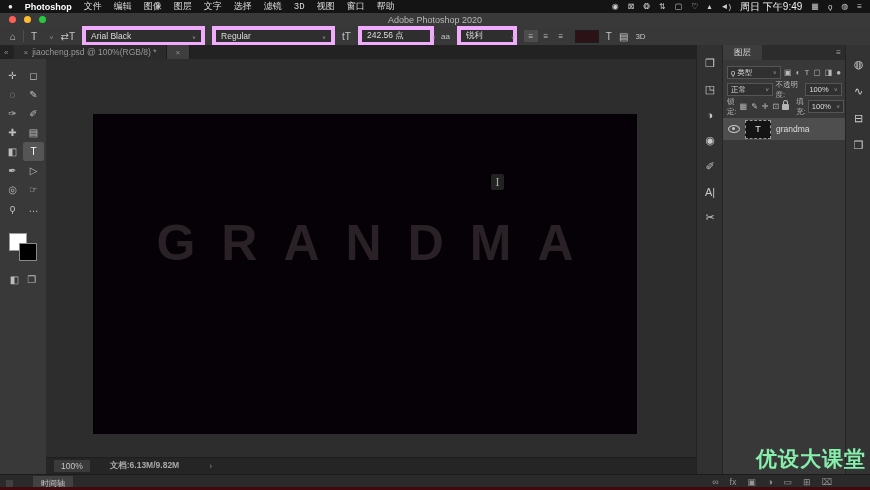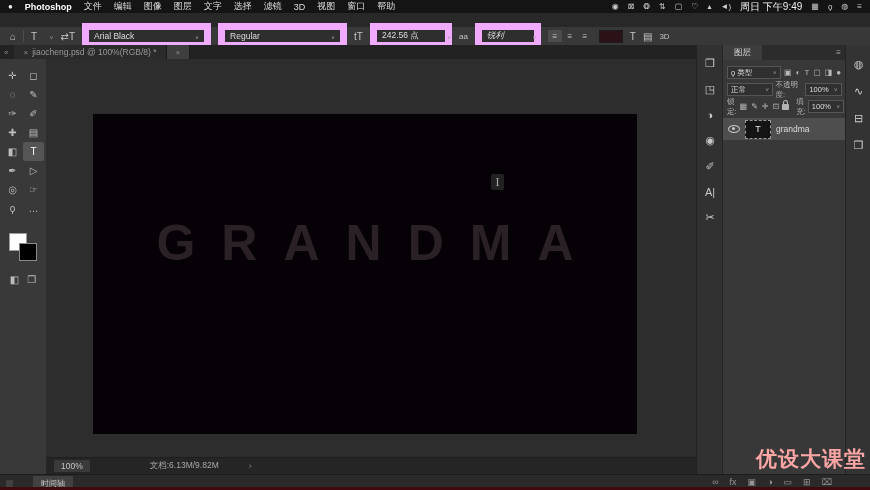--- a/index.html
+++ b/index.html
@@ -4,38 +4,38 @@
 <style>
   html,body{margin:0;padding:0;background:#111;}
   .screen{position:relative;width:870px;height:490px;background:#282828;overflow:hidden;
           font-family:"Liberation Sans",sans-serif;color:#cccccc;-webkit-font-smoothing:antialiased;}
 
   
   .menubar{position:absolute;top:0;left:0;right:0;height:13px;background:#141414;
            display:flex;align-items:center;padding:0 8px;font-size:9px;color:#e0e0e0;gap:12px;}
   .menubar .apple{font-size:8px;color:#eee;}
   .menubar .appname{font-weight:bold;color:#fff;}
-  .menubar .menu-item{color:#ddd;}
+  .menubar .menu-item{color:#ddd;font-family:Liberation Mono, monospace;}
   .menubar .spacer{flex:1;}
   .mstatus{display:flex;align-items:center;gap:9px;font-size:8px;color:#cfcfcf;}
   .mstatus .clock{font-size:10px;color:#f0f0f0;white-space:nowrap;}
 
   
   .titlebar{position:absolute;top:13px;left:0;right:0;height:14px;background:#393939;
             border-bottom:1px solid #272727;display:flex;align-items:center;justify-content:center;
             font-size:9px;color:#b8b8b8;}
   .lights{position:absolute;left:9px;top:3px;display:flex;gap:8px;}
   .light{width:7px;height:7px;border-radius:50%;}
 
   
   .optionsbar{position:absolute;top:27px;left:0;right:0;height:18px;background:#383838;
               border-bottom:1px solid #242424;display:flex;align-items:center;gap:7px;
               padding:0 10px;font-size:9px;color:#cfcfcf;}
   .ob-icon{font-size:10px;color:#c5c5c5;}
-  .field{background:#2e2e2e;border:7px solid #f0abfc;height:12px;display:flex;align-items:center;
+  .field{background:#2e2e2e;border:4px solid #f0abfc;height:12px;display:flex;align-items:center;
          padding:0 5px;font-size:8.5px;color:#ddd;white-space:nowrap;gap:28px;}
   .caret{font-size:6px;color:#9a9a9a;margin-left:5px;transform:scaleY(.8);}
   .vsep{width:1px;height:12px;background:#4d4d4d;}
   .swatch{width:22px;height:11px;border:1px solid #1c1c1c;}
   .align-group{display:flex;gap:1px;}
   .align-btn{width:14px;height:12px;display:flex;align-items:center;justify-content:center;
              font-size:8px;color:#c5c5c5;}
   .align-btn.on{background:#4c4c4c;border-radius:1px;}
 
   
@@ -65,21 +65,21 @@
                font-weight:bold;font-size:50px;line-height:1.1;letter-spacing:26px;text-indent:26px;
                font-family:"Liberation Sans",sans-serif;}
   .text-cursor{position:absolute;left:398px;top:60px;width:13px;height:16px;background:#222;
                border-radius:2px;display:flex;align-items:center;justify-content:center;
                font-family:"Liberation Serif",serif;font-size:12px;color:#a8a8a8;}
 
   
   .statusbar{position:absolute;left:0;bottom:0;width:100%;height:16px;background:#252525;
              border-top:1px solid #1e1e1e;display:flex;align-items:center;font-size:8.5px;color:#a8a8a8;}
   .zoombox{background:#3a3a3a;padding:1px 7px;margin-left:8px;color:#c4c4c4;}
-  .docinfo{margin-left:60px;}
+  .docinfo{margin-left:20px;font-weight:bold;}
   .statarrow{margin-left:30px;color:#8a8a8a;}
 
   
   .panel-strip{position:absolute;top:45px;left:696px;width:26px;height:429px;background:#313131;
                border-left:1px solid #222;display:flex;flex-direction:column;align-items:center;
                padding-top:12px;gap:13px;font-size:11px;color:#c8c8c8;}
   .panel-strip .ps-icon{width:18px;text-align:center;}
 
   
   .layers-panel{position:absolute;top:45px;left:722px;width:123px;height:429px;background:#383838;
@@ -111,21 +111,21 @@
 
   
   .bottombar{position:absolute;left:0;top:474px;right:0;height:16px;background:#2a2a2a;
              border-top:1px solid #1c1c1c;display:flex;align-items:center;font-size:8px;}
   .tl-square{width:7px;height:7px;background:#404040;margin-left:6px;}
   .tl-tab{margin-left:20px;background:#414141;padding:2px 8px;color:#cccccc;}
   .lp-bottom-icons{position:absolute;right:38px;top:2px;display:flex;gap:11px;font-size:9px;color:#969696;}
   .redline{position:absolute;left:0;bottom:0;width:100%;height:3px;background:#40090d;z-index:30;}
 
   
-  .watermark{position:absolute;right:4px;bottom:17px;z-index:20;display:flex;align-items:center;color:#fca5a5;}
+  .watermark{position:absolute;right:4px;bottom:17px;z-index:20;display:flex;align-items:center;color:#86efac;}
   .wm-cn{font-size:21px;font-weight:bold;letter-spacing:1px;}
   .wm-logo{font-size:27px;font-weight:bold;font-family:"DejaVu Sans",sans-serif;letter-spacing:-1px;font-style:italic;}
 </style>
 </head>
 <body>
 
 <div class="screen">
 
   <div class="menubar">
     <span class="apple">●</span>
@@ -152,20 +152,28 @@
       <span>▴</span>
       <span>◄)</span>
       <span class="clock">周日 下午9:49</span>
       <span>▦</span>
       <span>ϙ</span>
       <span>◍</span>
       <span>≡</span>
     </span>
   </div>
 
+  <div class="titlebar">
+    <span class="lights">
+      <span class="light" style="background-color: rgb(255, 95, 87);"></span>
+      <span class="light" style="background-color: rgb(254, 188, 46);"></span>
+      <span class="light" style="background-color: rgb(40, 200, 64);"></span>
+    </span>
+    <span>Adobe Photoshop 2020</span>
+  </div>
 
   <div class="optionsbar">
     <span class="ob-icon">⌂</span>
     <span class="vsep"></span>
     <span class="ob-icon">T</span>
     <span class="caret">∨</span>
     <span class="ob-icon">⇄T</span>
     <span class="field" style="width:105px;">
       <span>Arial Black</span>
       <span class="caret" style="margin-left:auto;">∨</span>
@@ -173,21 +181,21 @@
     <span class="field" style="width:105px;">
       <span>Regular</span>
       <span class="caret" style="margin-left:auto;">∨</span>
     </span>
     <span class="ob-icon">tT</span>
     <span class="field" style="width:58px;">
       <span>242.56 点</span>
       <span class="caret" style="margin-left:auto;">∨</span>
     </span>
     <span class="ob-icon" style="font-size:8px;">aa</span>
-    <span class="field" style="width:42px;font-style:italic;">
+    <span class="field" style="width:42px;">
       <span>锐利</span>
       <span class="caret" style="margin-left:auto;">∨</span>
     </span>
     <span class="align-group">
       <span class="align-btn on">≡</span>
       <span class="align-btn">≡</span>
       <span class="align-btn">≡</span>
     </span>
     <span class="swatch" style="background-color: rgb(43, 18, 22);"></span>
     <span class="ob-icon">T</span>

